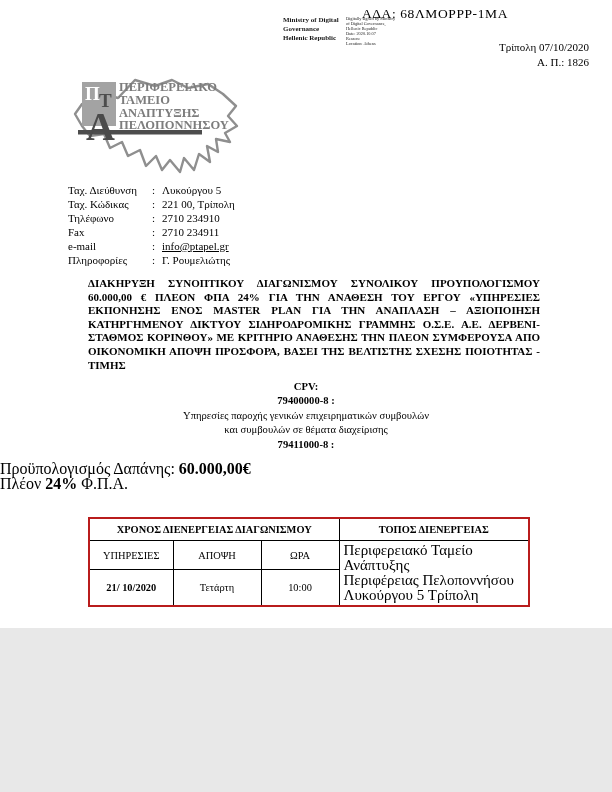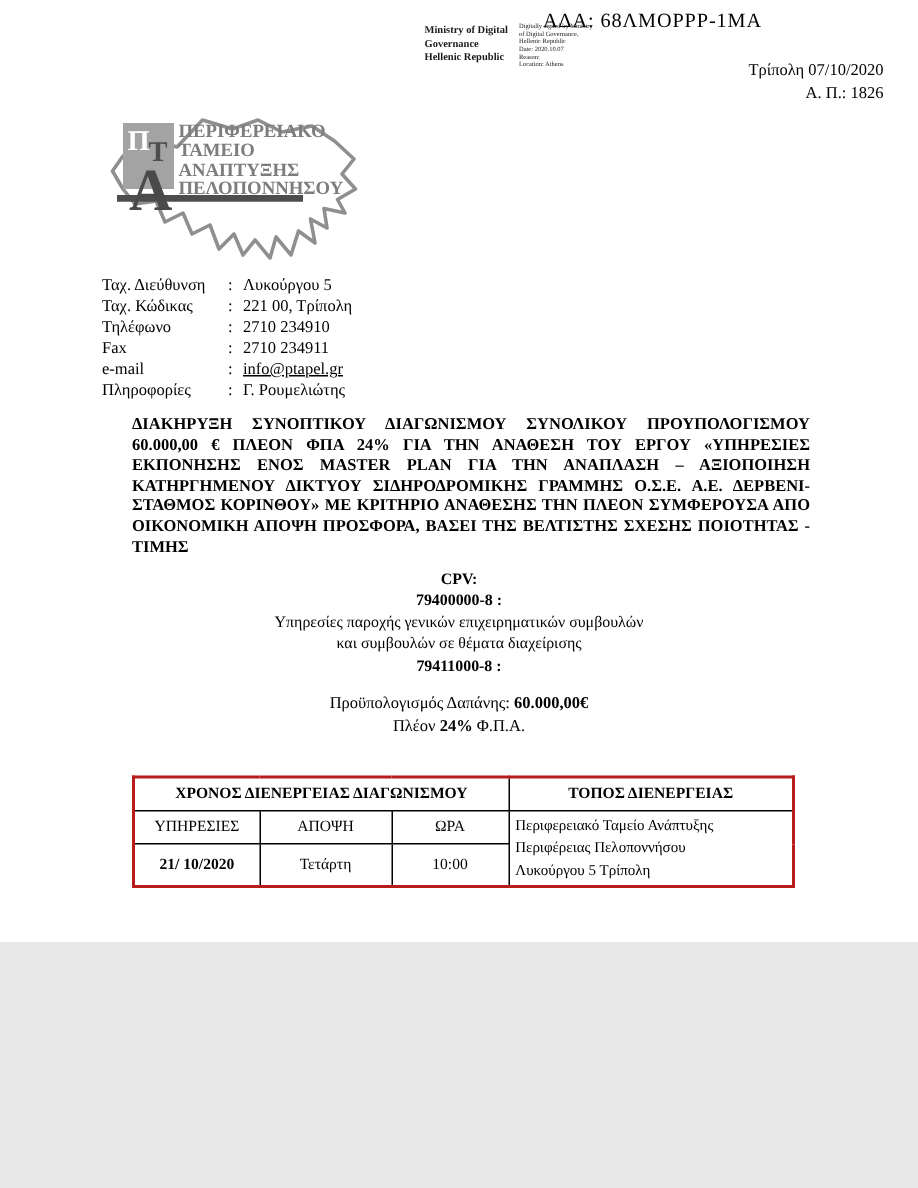--- a/index.html
+++ b/index.html
@@ -23,29 +23,29 @@
   .contact .lbl{width:84px;display:inline-block;}
   .contact .sep{width:10px;display:inline-block;}
   .contact .val{display:inline-block;}
   .email-link{color:#000;text-decoration:underline;}
   
   .subject{top:277px;left:88px;width:452px;font-size:11px;font-weight:bold;
     line-height:13.6px;text-align:justify;margin:0;}
   
   .cpv{top:380px;left:0;width:612px;text-align:center;font-size:10.6px;line-height:14.4px;}
   .bold{font-weight:bold;}
-  .budget{top:462px;left:0;width:612px;text-align:center;font-size:11px;line-height:14.6px;}
+  .budget{top:462px;left:0;width:612px;text-align:left;font-size:16px;line-height:14.6px;}
   
   .tender{top:517px;left:88px;}
   table{border-collapse:collapse;table-layout:fixed;width:440px;border:2px solid #b91c1c;}
   td{border:1.5px solid #000;font-size:10.4px;text-align:center;vertical-align:middle;padding:2px 2px;}
   td.hdr{font-weight:bold;height:17px;}
   tr.r2 td{height:17px;}
   tr.r3 td{height:22px;}
-  td.loc{text-align:left;vertical-align:top;padding:2px 4px;line-height:15px;font-size:10px;}
+  td.loc{text-align:left;vertical-align:top;padding:2px 4px;line-height:15px;font-size:15px;}
   
   .pagenum{top:741px;left:0;width:612px;text-align:center;font-size:11px;}
 </style>
 </head>
 <body>
 
 <div class="page">
 
   <div class="abs ada">ΑΔΑ: 68ΛΜΟΡΡΡ-1ΜΑ</div>
 

